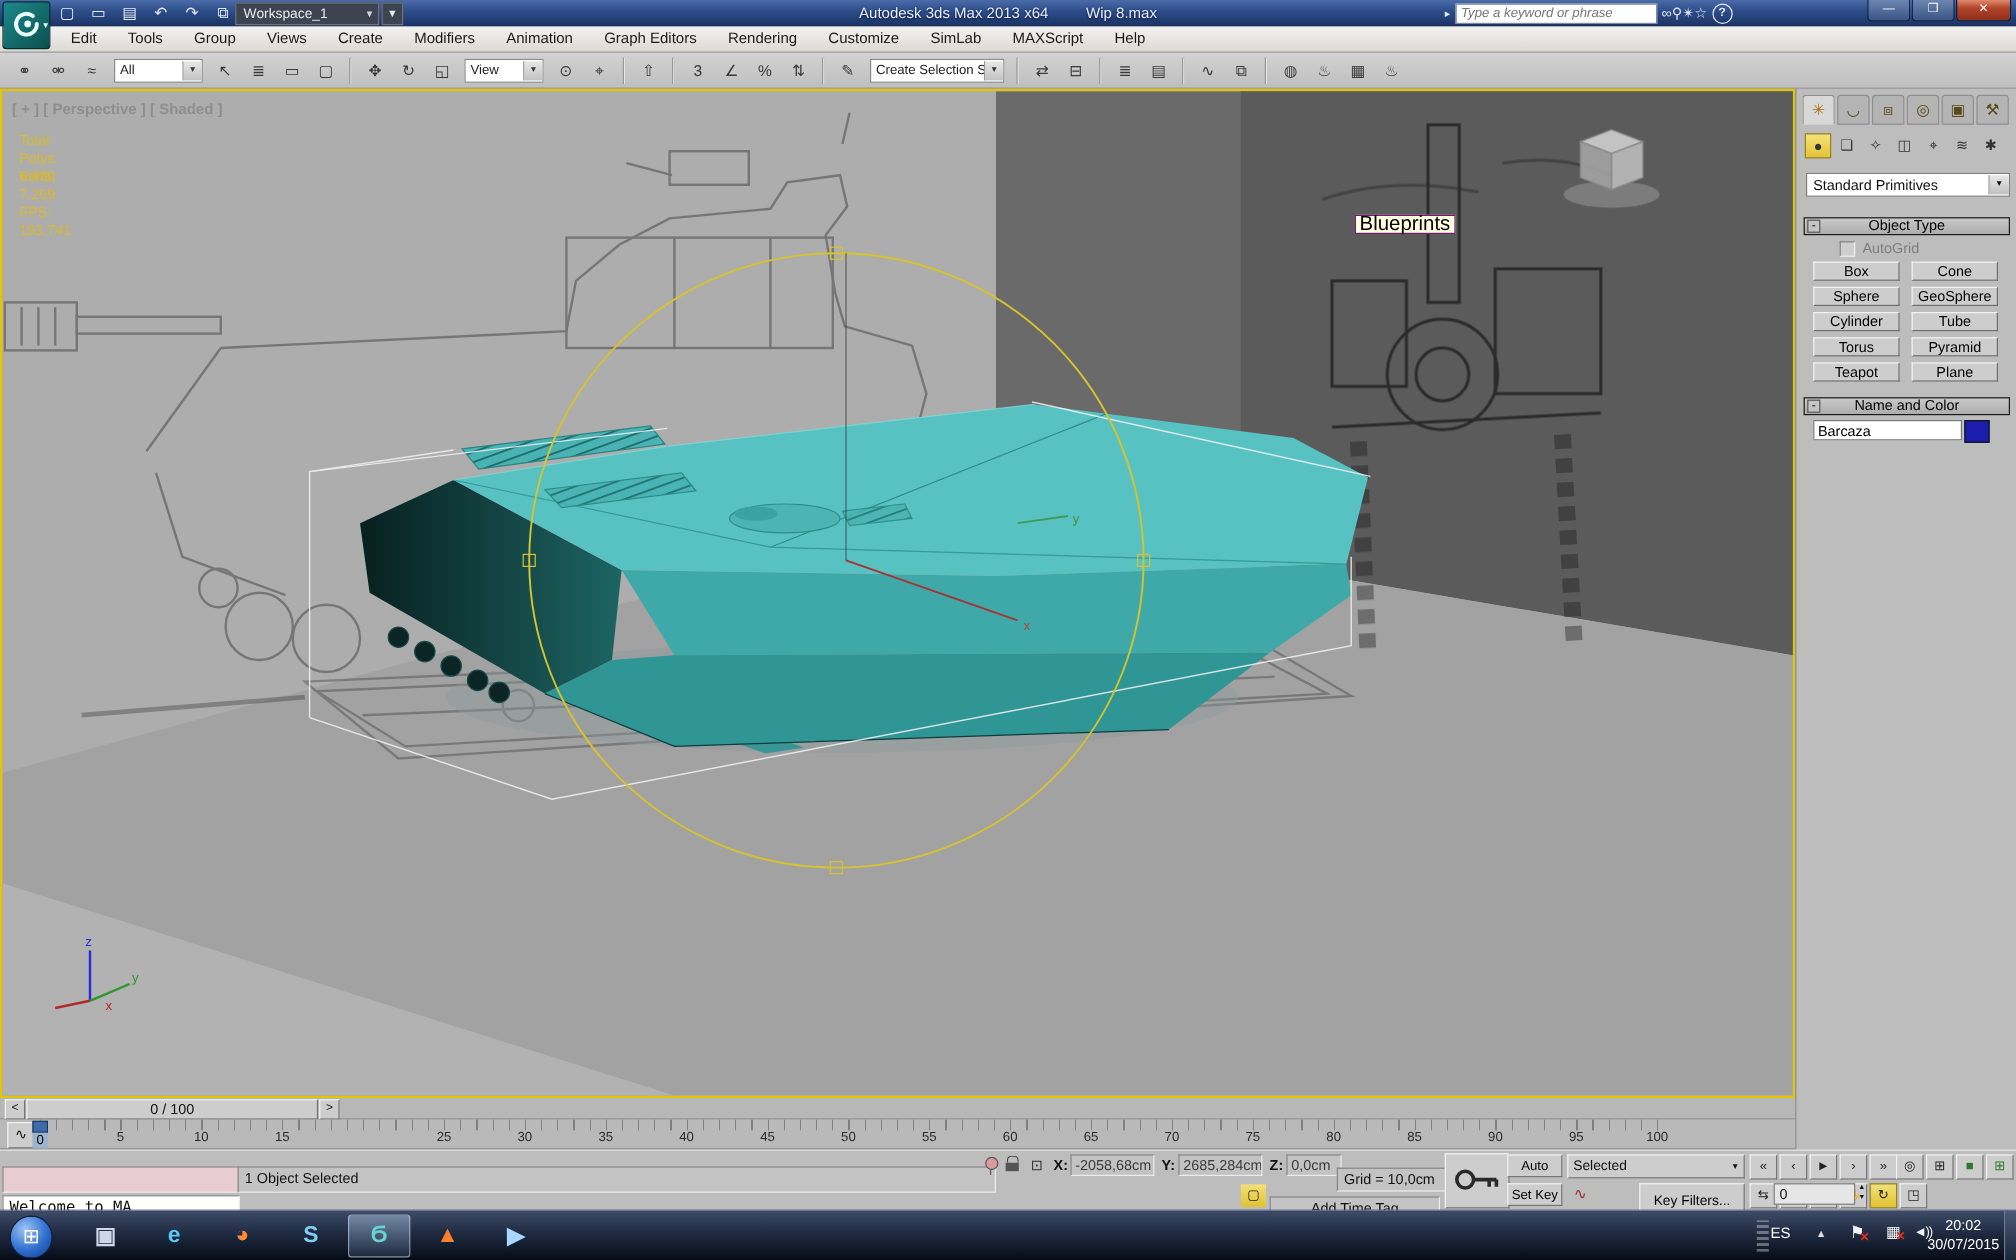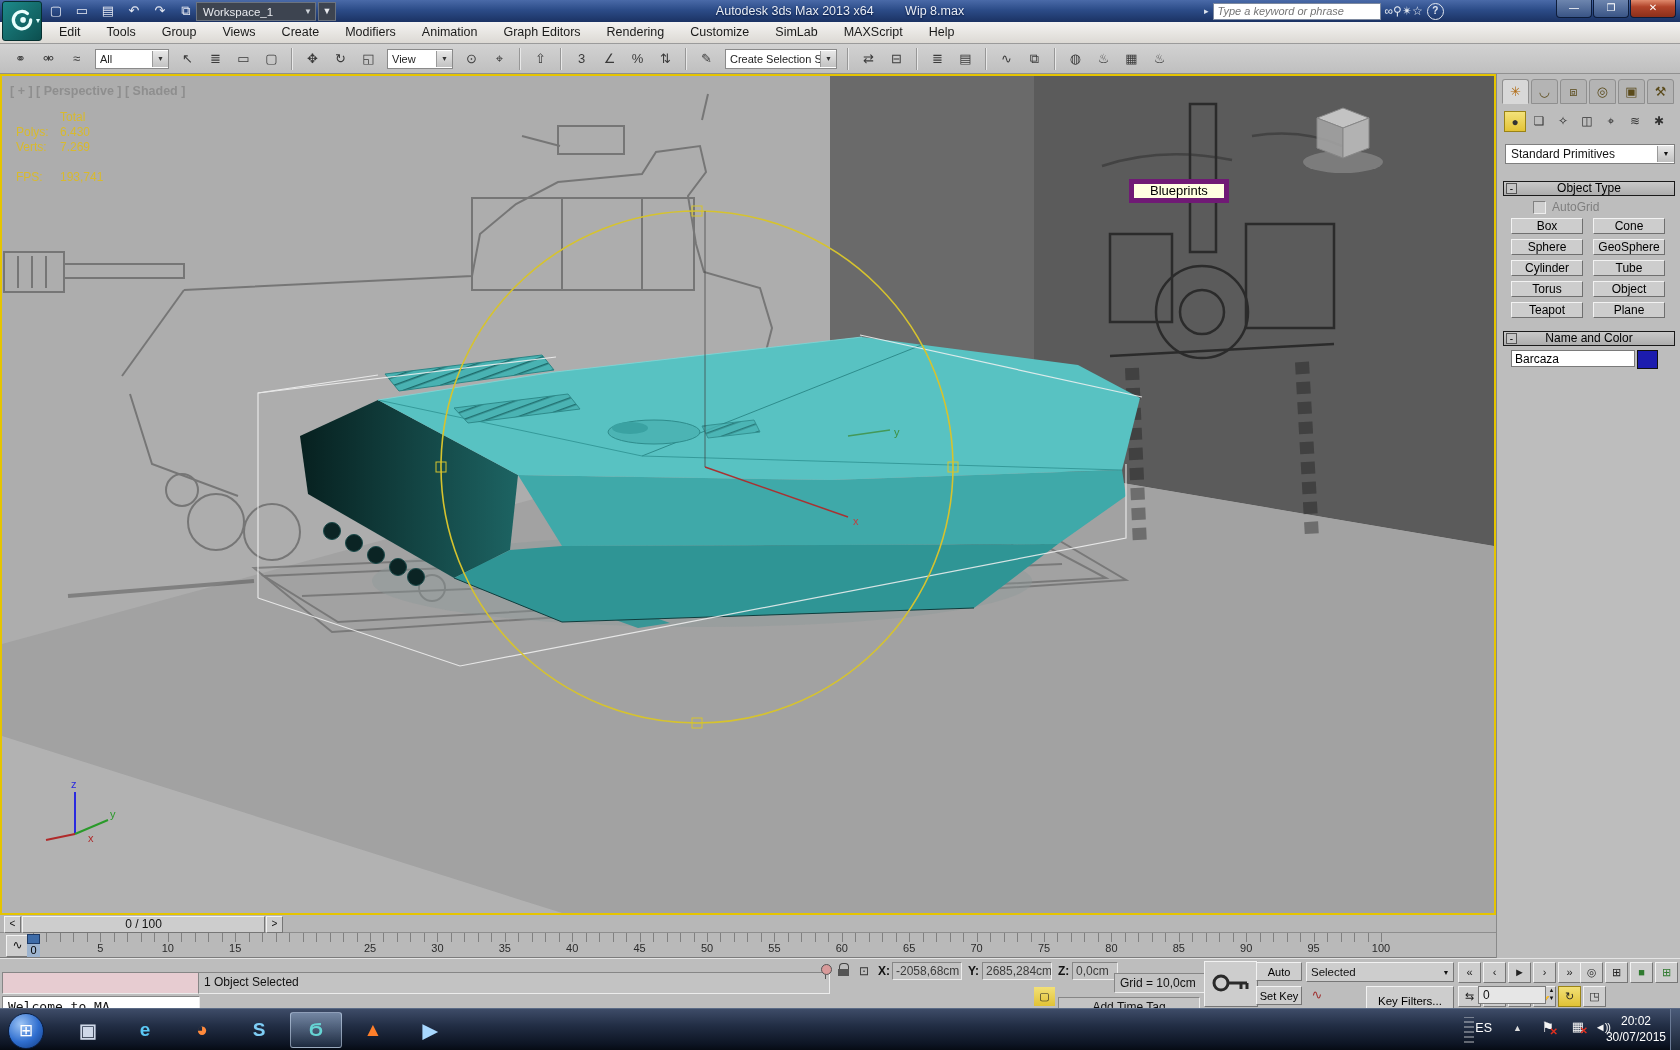--- a/index.html
+++ b/index.html
@@ -48,25 +48,25 @@
   .tb-sep{width:1px;height:22px;background:#979797;border-right:1px solid #e8e8e8;margin:0 4px;}
   .tb-dd{height:18px;background:#fff;border:1px solid #8a8a8a;display:flex;align-items:center;margin:0 3px;}
   .tb-dd-t{flex:1;font-size:11px;color:#222;padding-left:4px;white-space:nowrap;overflow:hidden;}
   .tb-dd-a{width:15px;height:16px;background:linear-gradient(#e8e8e8,#c2c2c2);border-left:1px solid #9a9a9a;
     font-size:7px;text-align:center;line-height:16px;color:#333;}
   
   #viewport{position:absolute;left:0;top:74px;width:1496px;height:841px;border:2px solid #e5c400;
     box-sizing:border-box;background:#adadad;}
   #vp-label{position:absolute;left:8px;top:8px;color:#8e8e8e;font-size:12.5px;font-weight:bold;}
   #vp-stats{position:absolute;left:14px;top:34px;color:#d8ba2e;font-size:12px;}
-  #vp-stats .srow{display:flex;height:15px;line-height:15px;}
+  #vp-stats .srow{display:flex;height:15px;line-height:15px;flex-direction:column;}
   #vp-stats .srow.gap{margin-top:15px;}
   #vp-stats .sl{width:44px;}
-  #vp-tooltip{position:absolute;left:1127px;top:103px;background:#ffffe1;border:5px solid #701a75;
-    font-size:13px;padding:0 16px;line-height:14px;color:#000;}
+  #vp-tooltip{position:absolute;left:1127px;top:103px;background:#ffffe1;border:1px solid #701a75;
+    font-size:17px;padding:0 3px;line-height:14px;color:#000;}
   
   #cpanel{position:absolute;left:1496px;top:74px;width:184px;height:884px;background:#bdbdbd;
     border-left:1px solid #8a8a8a;box-sizing:border-box;}
   #cp-tabs{position:absolute;left:5px;top:5px;display:flex;gap:2px;}
   .cp-tab{width:25px;height:23px;line-height:23px;text-align:center;font-size:13px;color:#5a4a1a;
     background:#b4b4b4;border:1px solid #8f8f8f;border-radius:3px 3px 0 0;}
   .cp-tab.active{background:#d8d8d8;border-bottom-color:#d8d8d8;color:#b06a10;}
   #cp-cats{position:absolute;left:7px;top:37px;display:flex;gap:2px;}
   .cp-cat{width:22px;height:21px;line-height:21px;text-align:center;font-size:12px;color:#333;}
   .cp-cat.active{background:linear-gradient(#f4e27a,#e3c336);border:1px solid #9a8315;box-sizing:border-box;}
@@ -456,21 +456,21 @@
       <span>AutoGrid</span>
     </div>
     <div id="ot-buttons">
         <button class="ot-btn">Box</button>
         <button class="ot-btn">Cone</button>
         <button class="ot-btn">Sphere</button>
         <button class="ot-btn">GeoSphere</button>
         <button class="ot-btn">Cylinder</button>
         <button class="ot-btn">Tube</button>
         <button class="ot-btn">Torus</button>
-        <button class="ot-btn">Object</button>
+        <button class="ot-btn">Pyramid</button>
         <button class="ot-btn">Teapot</button>
         <button class="ot-btn">Plane</button>
       </div>
     <div class="rollout-h" style="top:257px;">
       <span class="minus">-</span>
       <span>Name and Color</span>
     </div>
     <input id="name-field" value="Barcaza" style="">
     <div id="color-swatch" style="background: rgb(28, 28, 174);"></div>
   </div>

